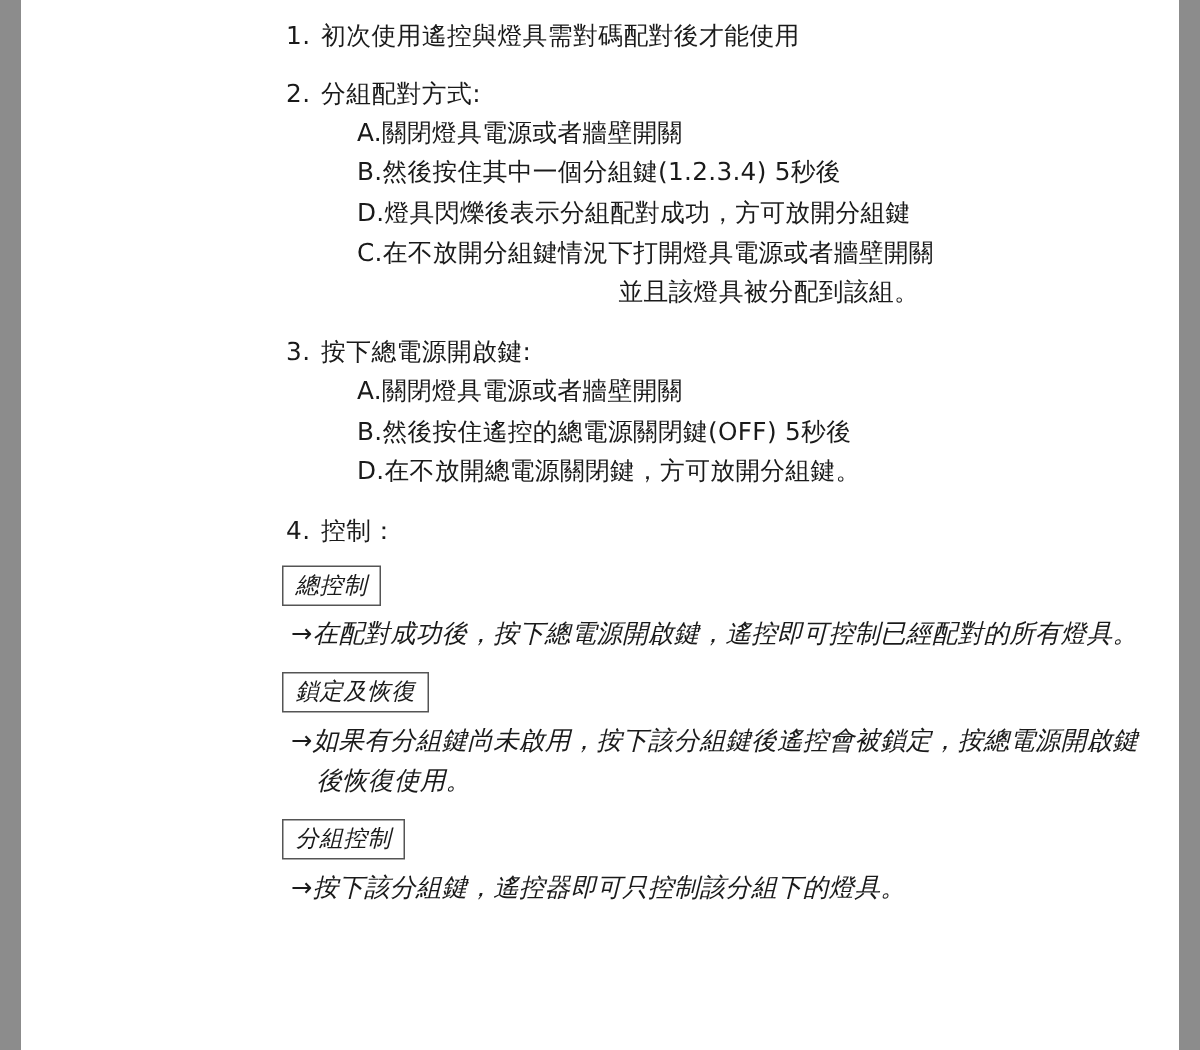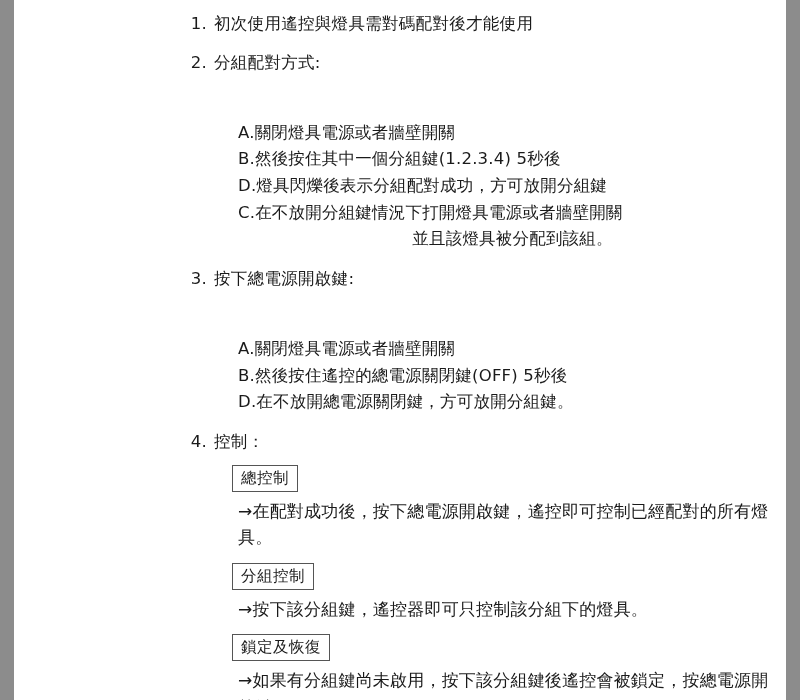--- a/index.html
+++ b/index.html
@@ -39,32 +39,31 @@
     box-sizing: border-box;
   }
   .item-title {
     flex: 1;
   }
   .sub {
     margin-left: 50px;
     font-size: 16.5px;
     line-height: 1.62;
     letter-spacing: 0.2px;
-    margin-top: 44px;
   }
   .sub-line {
     white-space: nowrap;
   }
   .sub-cont {
     margin-left: 15px;
     text-align: center;
   }
   .ctrl-block {
-    margin-left: 44px;
     margin-top: 10px;
+    font-style: italic;
   }
   .ctrl-group {
     margin-bottom: 12px;
   }
   .ctrl-label {
     display: inline-block;
     border: 1.5px solid #555;
     padding: 2px 8px 3px 8px;
     font-size: 15.5px;
     line-height: 1.3;
@@ -140,28 +139,28 @@
     </div>
 
     <div class="ctrl-block">
 
       <div class="ctrl-group">
         <div class="ctrl-label">總控制</div>
         <div class="ctrl-text">→在配對成功後，按下總電源開啟鍵，遙控即可控制已經配對的所有燈具。</div>
       </div>
 
       <div class="ctrl-group">
-        <div class="ctrl-label">分組控制</div>
-        <div class="ctrl-text">→按下該分組鍵，遙控器即可只控制該分組下的燈具。</div>
-      </div>
-
-      <div class="ctrl-group">
         <div class="ctrl-label">鎖定及恢復</div>
         <div class="ctrl-text">
           <span>→如果有分組鍵尚未啟用，按下該分組鍵後遙控會被鎖定，按總電源開啟鍵</span>
           <span class="wrap2">後恢復使用。</span>
         </div>
+      </div>
+
+      <div class="ctrl-group">
+        <div class="ctrl-label">分組控制</div>
+        <div class="ctrl-text">→按下該分組鍵，遙控器即可只控制該分組下的燈具。</div>
       </div>
 
     </div>
   </div>
 
 </div>
 
 </body></html>

